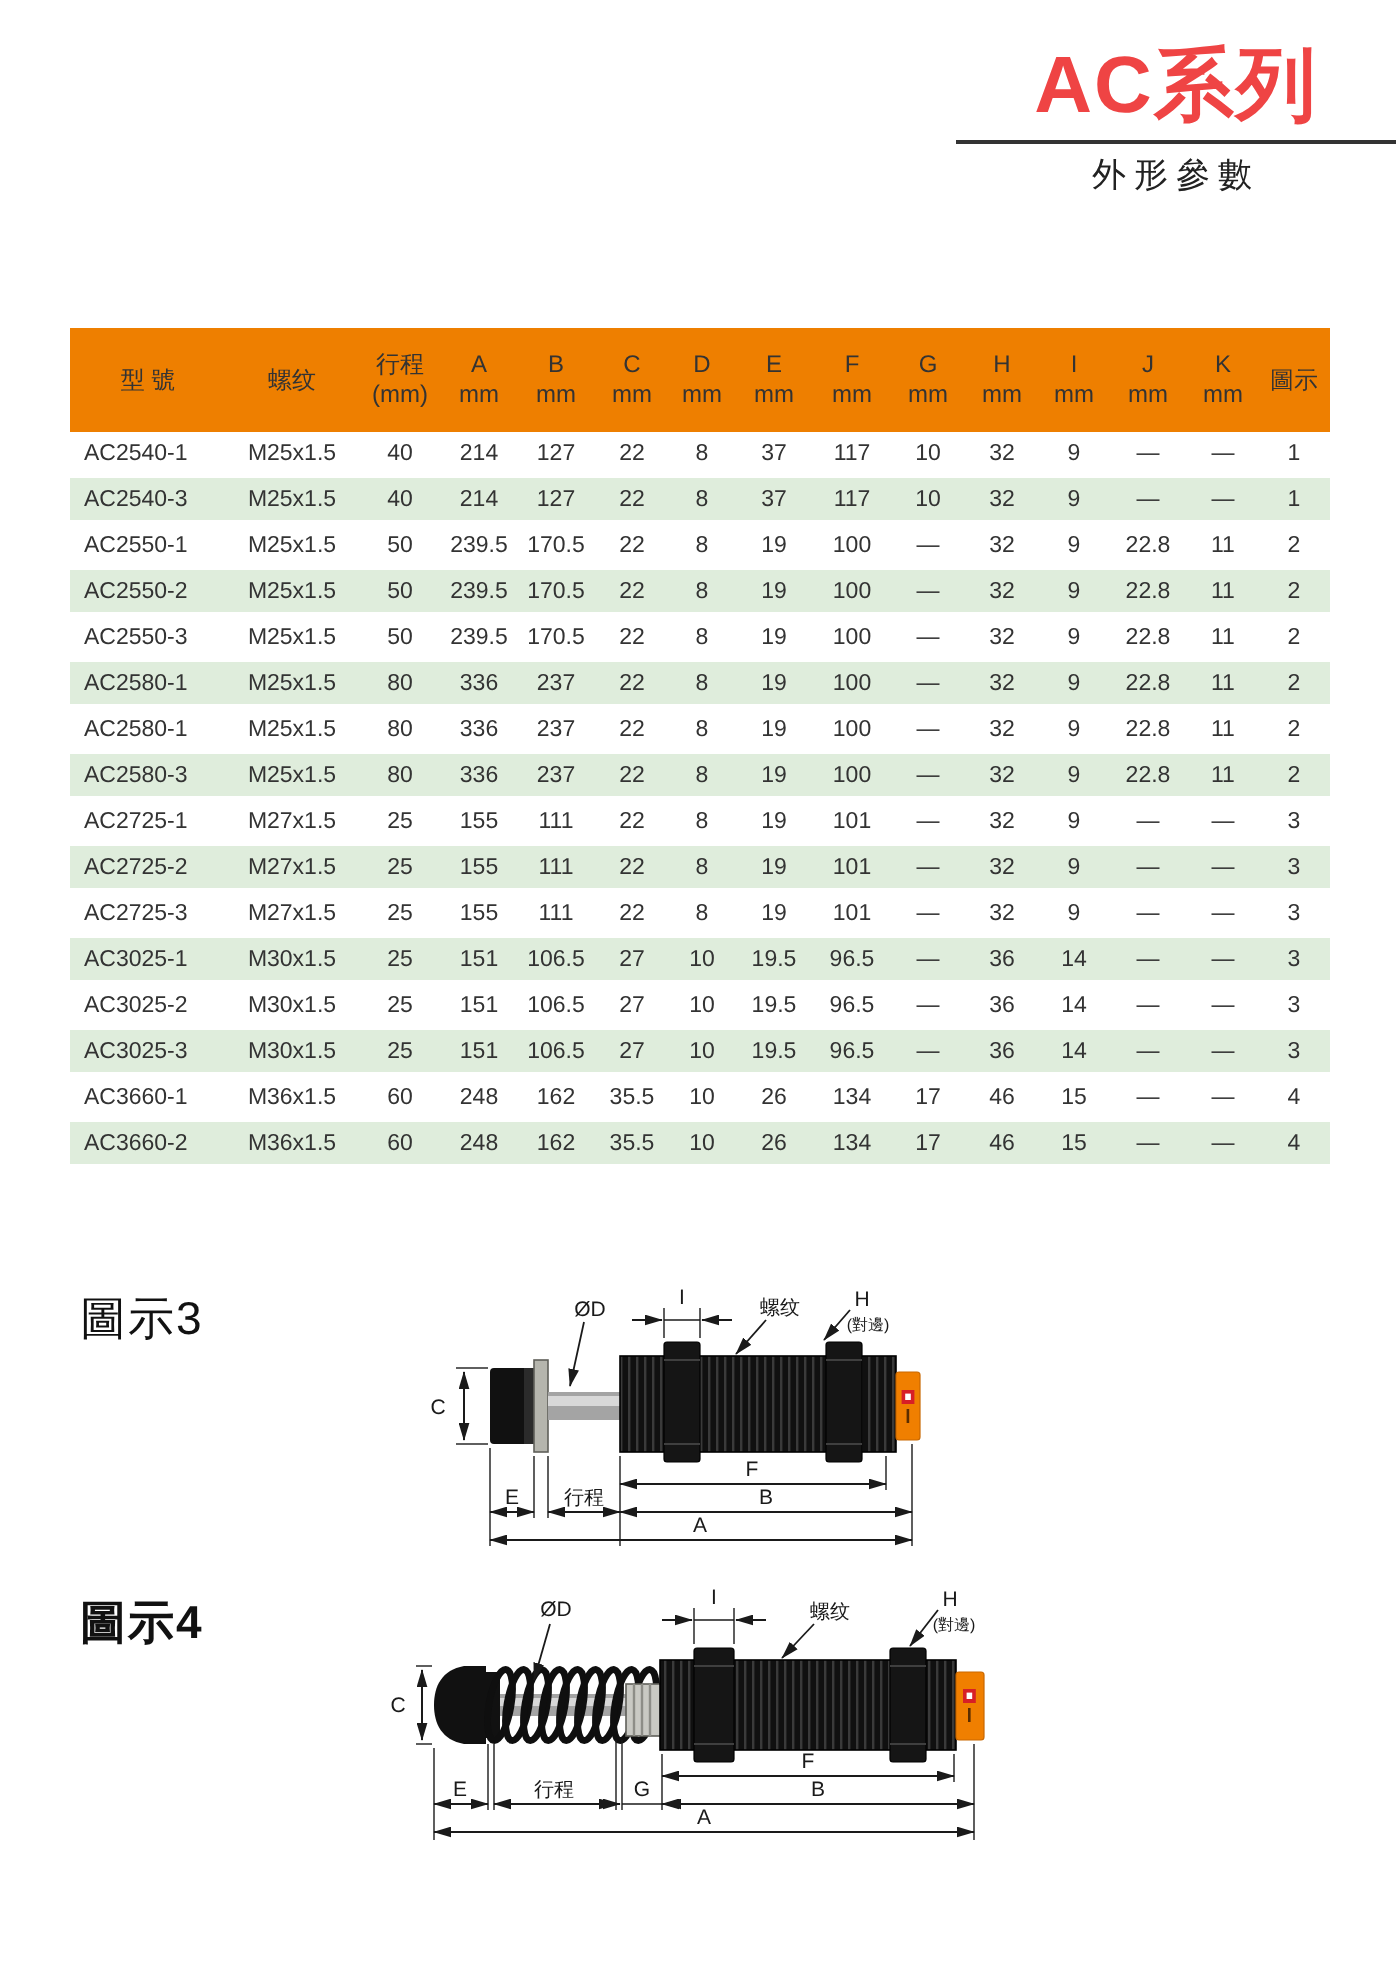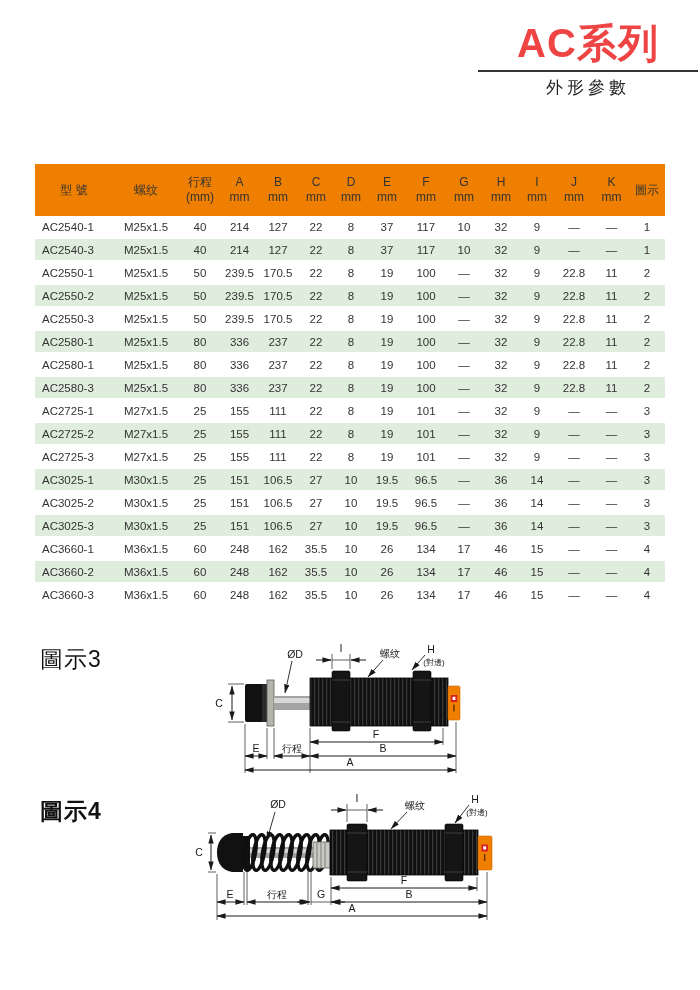--- a/index.html
+++ b/index.html
@@ -394,37 +394,20 @@
             <td>10</td>
             <td>26</td>
             <td>134</td>
             <td>17</td>
             <td>46</td>
             <td>15</td>
             <td>—</td>
             <td>—</td>
             <td>4</td>
           </tr>
-          <tr>
-            <td>AC3660-3</td>
-            <td>M36x1.5</td>
-            <td>60</td>
-            <td>248</td>
-            <td>162</td>
-            <td>35.5</td>
-            <td>10</td>
-            <td>26</td>
-            <td>134</td>
-            <td>17</td>
-            <td>46</td>
-            <td>15</td>
-            <td>—</td>
-            <td>—</td>
-            <td>4</td>
-          </tr>
         </tbody>
     </table>
   </div>
 
   <div class="fig-caption" id="fig3-caption">圖示3</div>
   <svg class="fig-svg" id="fig3-svg" width="270" height="140" viewBox="0 0 270 140">
     <defs>
       <marker id="f3ar" viewBox="0 0 10 6" markerWidth="9" markerHeight="5.5" refX="9.5" refY="3" orient="auto-start-reverse" markerUnits="userSpaceOnUse">
         <path d="M0,0L10,3L0,6Z" fill="#1a1a1a"></path>
       </marker>

